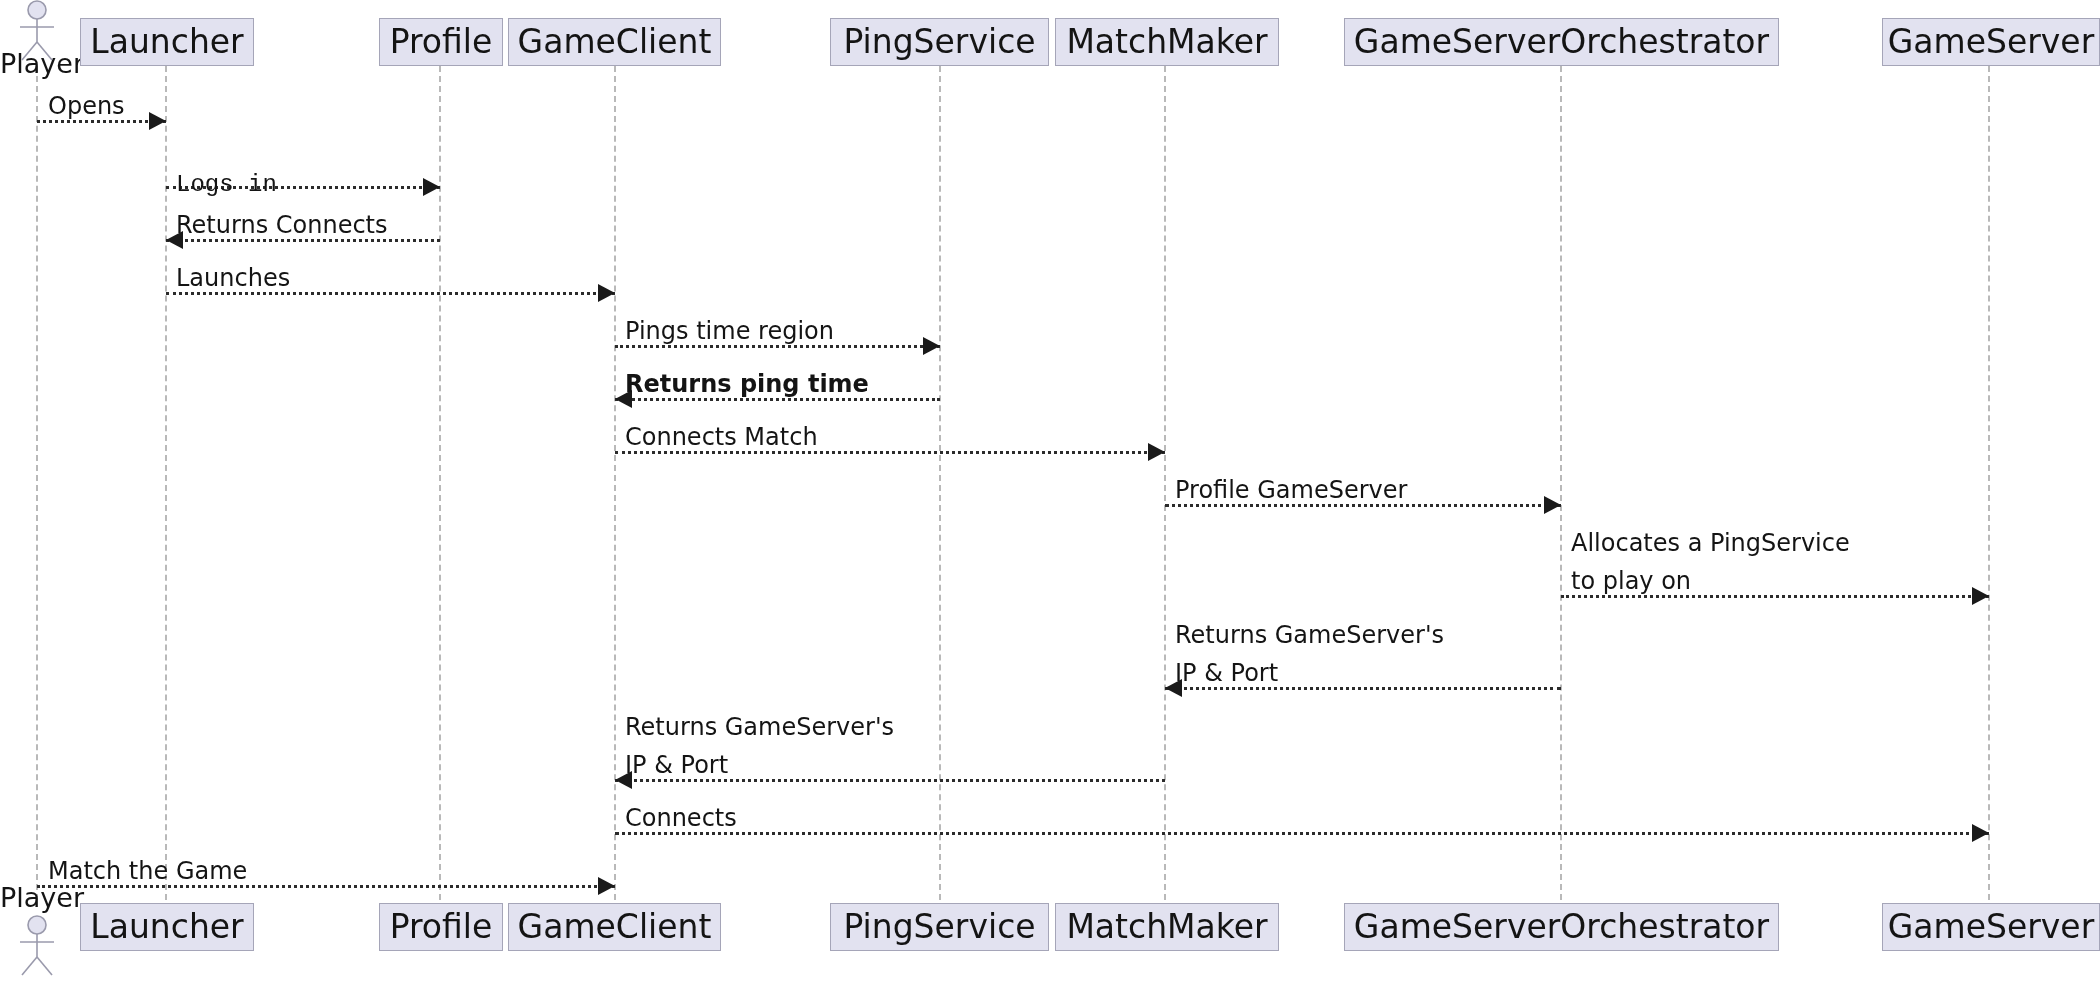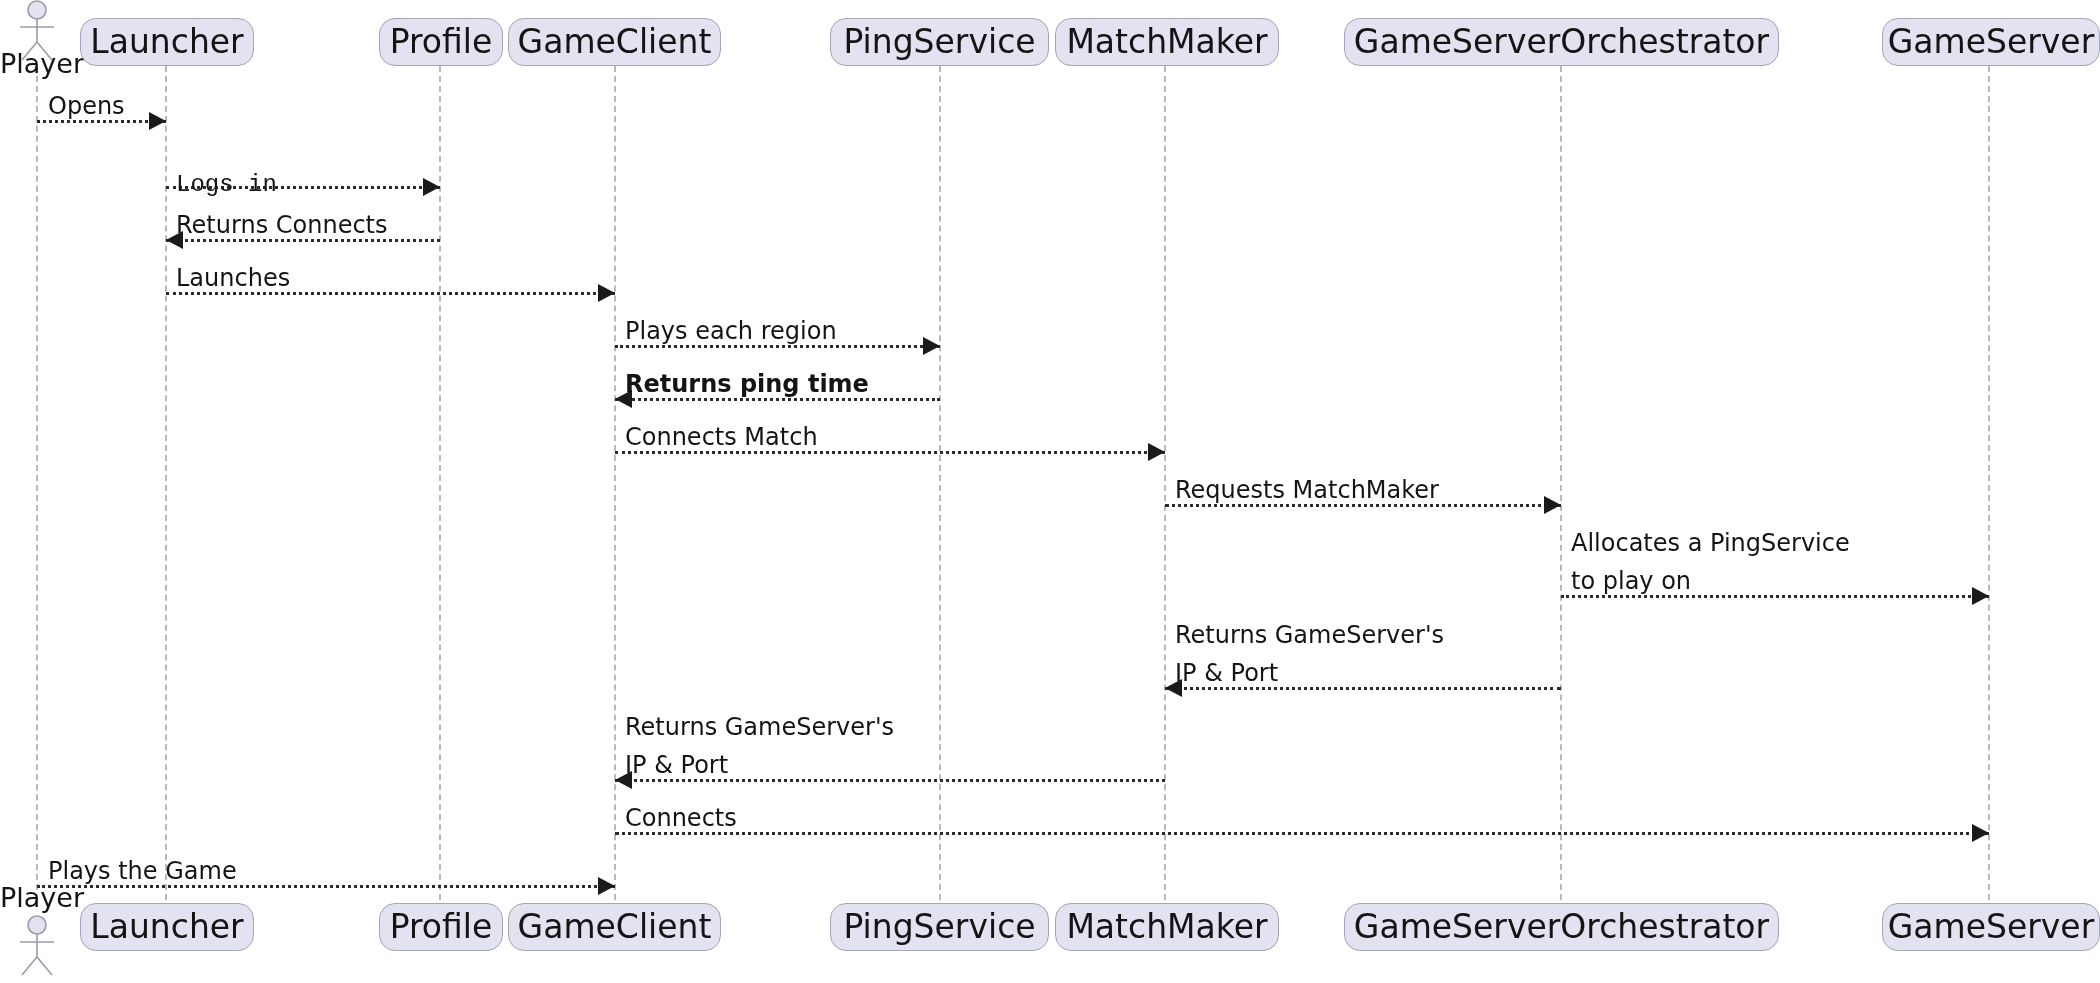--- a/index.html
+++ b/index.html
@@ -5,21 +5,21 @@
   html,body{margin:0;padding:0;background:#ffffff;}
   body{width:2100px;height:983px;overflow:hidden;
        font-family:"DejaVu Sans","Liberation Sans",sans-serif;}
   #stage{position:relative;width:2100px;height:983px;background:#fff;}
 
   
   .lifeline{position:absolute;width:0;border-left:2px dashed #b9b9b9;}
 
   
   .pbox{position:absolute;box-sizing:border-box;
-        background:#e2e2f0;border:1.5px solid #a5a5b8;border-radius:16px;
+        background:#e2e2f0;border:1.5px solid #a5a5b8;border-radius:0;
         height:48px;line-height:45px;text-align:center;
         font-size:33px;color:#141414;white-space:nowrap;}
 
   
   .actor{position:absolute;}
   .actor-label{position:absolute;font-size:27px;color:#141414;white-space:nowrap;}
 
   
   .msg{position:absolute;height:0;border-top:3px dotted #2b2b2b;}
   .arrowhead{position:absolute;width:0;height:0;}
@@ -87,43 +87,43 @@
       <div class="arrowhead arrow-r" style="top: 178px; left: 423px;"></div>
       <div class="msg-label" style="left: 176px; top: 166px; font-family: Liberation Mono, monospace;">Logs in</div>
       <div class="msg" style="left: 166px; top: 239px; width: 274px;"></div>
       <div class="arrowhead arrow-l" style="top: 231px; left: 166px;"></div>
       <div class="msg-label" style="left: 176px; top: 206px;">Returns Connects</div>
       <div class="msg" style="left: 166px; top: 292px; width: 449px;"></div>
       <div class="arrowhead arrow-r" style="top: 284px; left: 598px;"></div>
       <div class="msg-label" style="left: 176px; top: 259px;">Launches</div>
       <div class="msg" style="left: 615px; top: 345px; width: 325px;"></div>
       <div class="arrowhead arrow-r" style="top: 337px; left: 923px;"></div>
-      <div class="msg-label" style="left: 625px; top: 312px;">Plays each region</div>
+      <div class="msg-label" style="left: 625px; top: 312px;">Pings time region</div>
       <div class="msg" style="left: 615px; top: 398px; width: 325px;"></div>
       <div class="arrowhead arrow-l" style="top: 390px; left: 615px;"></div>
       <div class="msg-label" style="left: 625px; top: 365px; font-weight: bold;">Returns ping time</div>
       <div class="msg" style="left: 615px; top: 451px; width: 550px;"></div>
       <div class="arrowhead arrow-r" style="top: 443px; left: 1148px;"></div>
       <div class="msg-label" style="left: 625px; top: 418px;">Connects Match</div>
       <div class="msg" style="left: 1165px; top: 504px; width: 396px;"></div>
       <div class="arrowhead arrow-r" style="top: 496px; left: 1544px;"></div>
-      <div class="msg-label" style="left: 1175px; top: 471px;">Requests MatchMaker</div>
+      <div class="msg-label" style="left: 1175px; top: 471px;">Profile GameServer</div>
       <div class="msg" style="left: 1561px; top: 595px; width: 428px;"></div>
       <div class="arrowhead arrow-r" style="top: 587px; left: 1972px;"></div>
       <div class="msg-label" style="left: 1571px; top: 524px;">Allocates a PingService
 to play on</div>
       <div class="msg" style="left: 1165px; top: 687px; width: 396px;"></div>
       <div class="arrowhead arrow-l" style="top: 679px; left: 1165px;"></div>
       <div class="msg-label" style="left: 1175px; top: 616px;">Returns GameServer's
 IP &amp; Port</div>
       <div class="msg" style="left: 615px; top: 779px; width: 550px;"></div>
       <div class="arrowhead arrow-l" style="top: 771px; left: 615px;"></div>
       <div class="msg-label" style="left: 625px; top: 708px;">Returns GameServer's
 IP &amp; Port</div>
       <div class="msg" style="left: 615px; top: 832px; width: 1374px;"></div>
       <div class="arrowhead arrow-r" style="top: 824px; left: 1972px;"></div>
       <div class="msg-label" style="left: 625px; top: 799px;">Connects</div>
       <div class="msg" style="left: 37px; top: 885px; width: 578px;"></div>
       <div class="arrowhead arrow-r" style="top: 877px; left: 598px;"></div>
-      <div class="msg-label" style="left: 48px; top: 852px;">Plays the Game</div>
+      <div class="msg-label" style="left: 48px; top: 852px;">Match the Game</div>
     </div>
 
 </div>
 
 </body></html>

